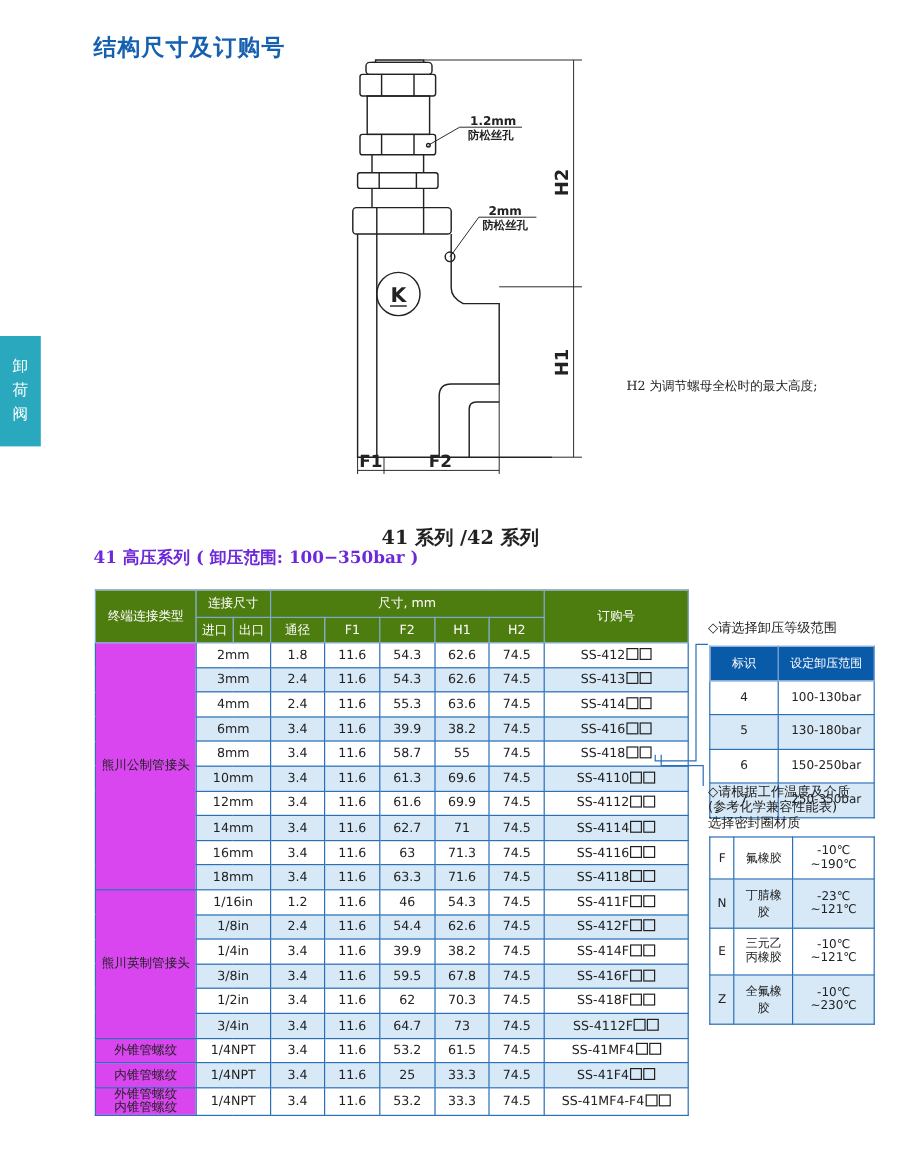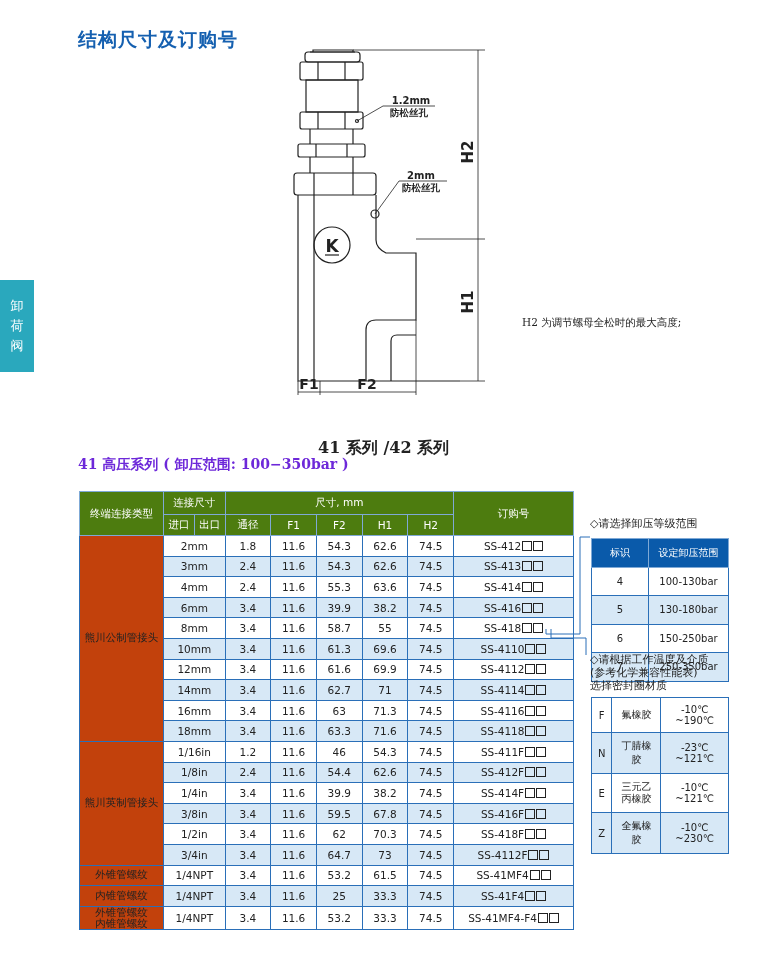--- a/index.html
+++ b/index.html
@@ -8,21 +8,21 @@
   .side-tab{position:absolute;left:0;top:280px;width:34px;height:92px;background:#2aa8bd;color:#fff;font-size:13px;display:flex;flex-direction:column;align-items:center;justify-content:center;line-height:20px;font-family:"DejaVu Serif",serif;}
   .drawing{position:absolute;left:285px;top:40px;width:215px;height:355px;}
   .caption{position:absolute;left:318px;top:406px;font-family:"DejaVu Serif",serif;font-weight:bold;font-size:16px;color:#222;margin-top:32px;}
   .note{position:absolute;left:522px;top:313px;font-family:"DejaVu Serif",serif;font-size:10.5px;line-height:18px;color:#222;}
   .sec-title{position:absolute;left:78px;top:456px;font-family:"DejaVu Serif",serif;font-weight:bold;font-size:14px;color:#6d28d9;}
   table{border-collapse:collapse;}
   .main{position:absolute;left:79px;top:491px;width:495px;font-size:10.5px;}
   .main td,.main th{border:1px solid #2a6fb8;text-align:center;padding:0;height:19.6px;font-weight:normal;}
   .main th{background:#4d7c0f;color:#fff;border-color:#7fa9d6;}
   .main tr.alt td.v{background:#d7e8f6;}
-  .main td.type{background:#c2410c;}
+  .main td.type{background:#d946ef;}
   .sub{position:absolute;font-size:10px;}
   .sub td,.sub th{border:1px solid #2a6fb8;text-align:center;padding:6px;font-weight:normal;}
   .sub th{background:#0a5aaa;color:#fff;border-color:#7fa9d6;}
   .sub tr.alt td{background:#d7e8f6;}
   .sub1{left:591px;top:538px;width:138px;}
   .sub1 td,.sub1 th{height:15.5px;}
   .sub2{left:591px;top:697px;width:138px;}
   .sub2 td,.sub2 th{height:18px;}
   .hint{position:absolute;font-size:11px;line-height:13px;color:#222;}
   .box{display:inline-block;width:8px;height:8px;border:1px solid #222;margin-left:1px;vertical-align:-1px;}

